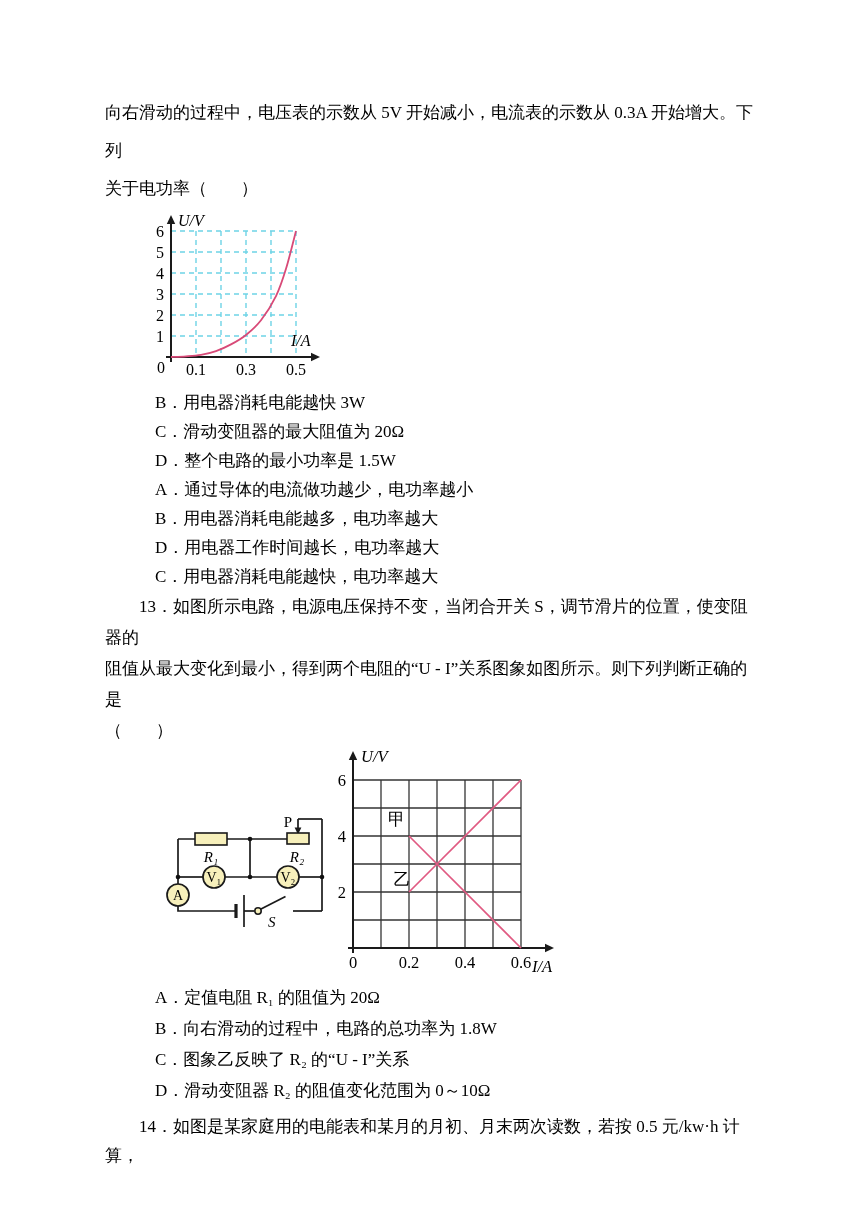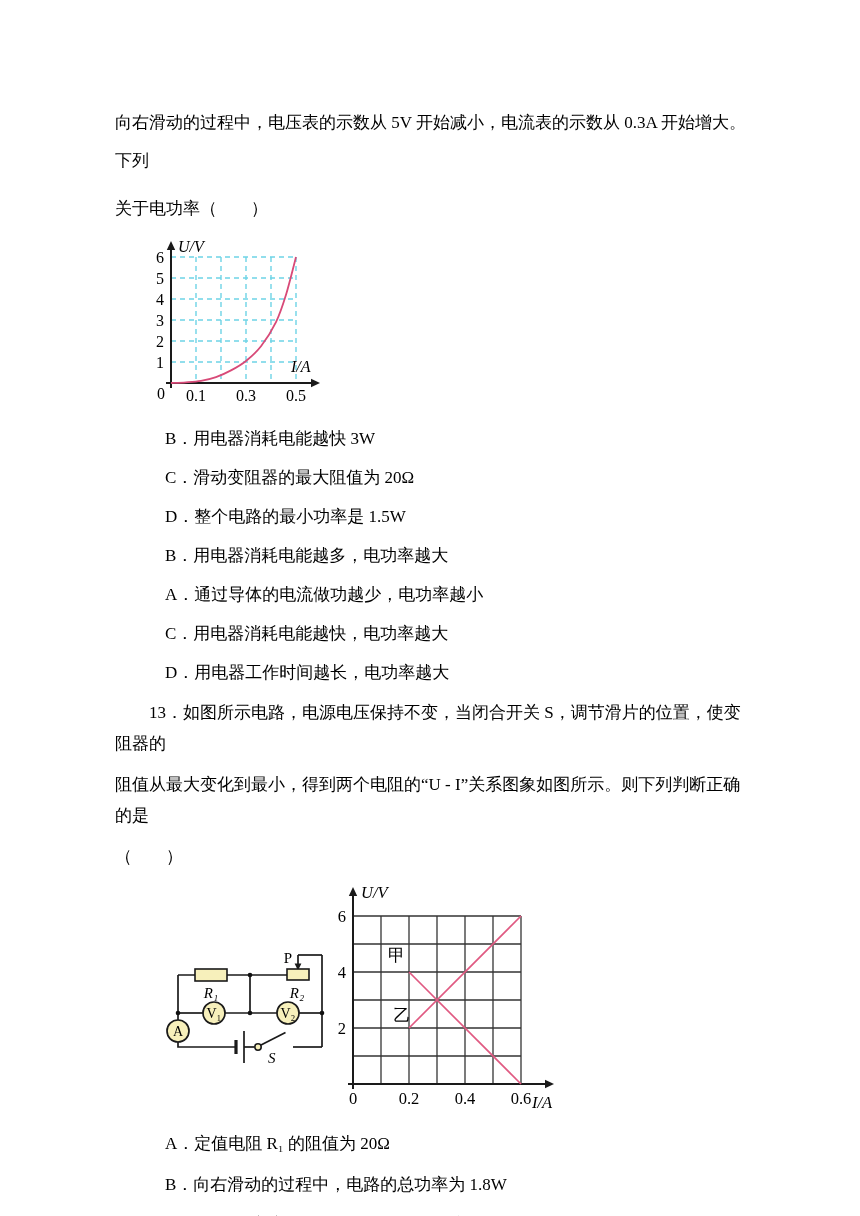--- a/index.html
+++ b/index.html
@@ -3,21 +3,21 @@
 <meta charset="utf-8">
 <style>
   *{box-sizing:border-box}
   html,body{margin:0;padding:0}
   body{
     width:860px;height:1216px;background:#ffffff;color:#000;
     font-family:"Liberation Serif","DejaVu Serif",serif;
     font-size:17px;overflow:hidden;
   }
   .doc{padding:94px 96px 0 105px}
-  p{margin:10px;line-height:29px;white-space:pre-wrap}
+  p{margin:0;line-height:29px;white-space:pre-wrap}
   .intro{line-height:38px}
   .q{text-indent:34px}
   .opt{padding-left:50px}
   .opt13{line-height:31px}
   .intro13{line-height:31px}
   .sec{line-height:31px}
   .q14{margin-top:6px}
   .chart1-wrap{margin:4px 0 0 36px;height:176px}
   .figure-row{position:relative;height:236px}
   .circuit{position:absolute;left:55px;top:52px}
@@ -60,24 +60,24 @@
         <text x="24" y="161" text-anchor="end" font-size="16">0</text>
         <text x="37" y="14" font-size="16" font-style="italic">U/V</text>
         <text x="150" y="134" font-size="16" font-style="italic">I/A</text>
         <path d="M30,145C32.5,144.895 40,144.72 45,144.37C50,144.02 55,143.775 60,142.9C65,142.025 70,140.87 75,139.12C80,137.37 85,135.095 90,132.4C95,129.705 100,126.97500000000001 105,122.95C110,118.925 115,114.725 120,108.25C125,101.775 130.83333333333334,92.675 135,84.1C139.16666666666666,75.52499999999999 141.66666666666666,67.64999999999999 145,56.8C148.33333333333334,45.949999999999996 153.33333333333334,25.3 155,19" fill="none" stroke="#d84a78" stroke-width="1.8"></path>
       </svg></div>
 
   <p class="opt">B．用电器消耗电能越快 3W</p>
   <p class="opt">C．滑动变阻器的最大阻值为 20Ω</p>
   <p class="opt">D．整个电路的最小功率是 1.5W</p>
 
+  <p class="opt">A．通过导体的电流做功越少，电功率越小</p>
   <p class="opt">B．用电器消耗电能越多，电功率越大</p>
-  <p class="opt">A．通过导体的电流做功越少，电功率越小</p>
+  <p class="opt">D．用电器工作时间越长，电功率越大</p>
   <p class="opt">C．用电器消耗电能越快，电功率越大</p>
-  <p class="opt">D．用电器工作时间越长，电功率越大</p>
 
   <p class="q intro13">13．如图所示电路，电源电压保持不变，当闭合开关 S，调节滑片的位置，使变阻器的</p>
   <p class="intro13">阻值从最大变化到最小，得到两个电阻的“U - I”关系图象如图所示。则下列判断正确的是</p>
   <p class="intro13">（　　）</p>
 
   <div class="figure-row">
     <div class="circuit">
       <svg viewBox="0 0 190 158" width="190" height="158">
         <g stroke="#1a1a1a" stroke-width="1.7" fill="none">
           <path d="M18,41 H127"></path>
@@ -146,16 +146,18 @@
           <text x="214" y="226" font-size="16.5" font-style="italic">I/A</text>
           <polyline points="91,90 203,202" fill="none" stroke="#e05a82" stroke-width="1.7"></polyline>
           <text x="70" y="78.79999999999998" font-size="17">甲</text>
           <polyline points="91,146 203,34" fill="none" stroke="#e05a82" stroke-width="1.7"></polyline>
           <text x="75.6" y="139" font-size="17">乙</text>
         </svg></div>
   </div>
 
   <p class="opt opt13">A．定值电阻 R₁ 的阻值为 20Ω</p>
   <p class="opt opt13">B．向右滑动的过程中，电路的总功率为 1.8W</p>
+  <p class="opt opt13">C．图象乙反映了 R₂ 的“U - I”关系</p>
+  <p class="opt opt13">D．滑动变阻器 R₂ 的阻值变化范围为 0～10Ω</p>
 
   <p class="q q14">14．如图是某家庭用的电能表和某月的月初、月末两次读数，若按 0.5 元/kw·h 计算，</p>
 
 </div>
 
 </body></html>

